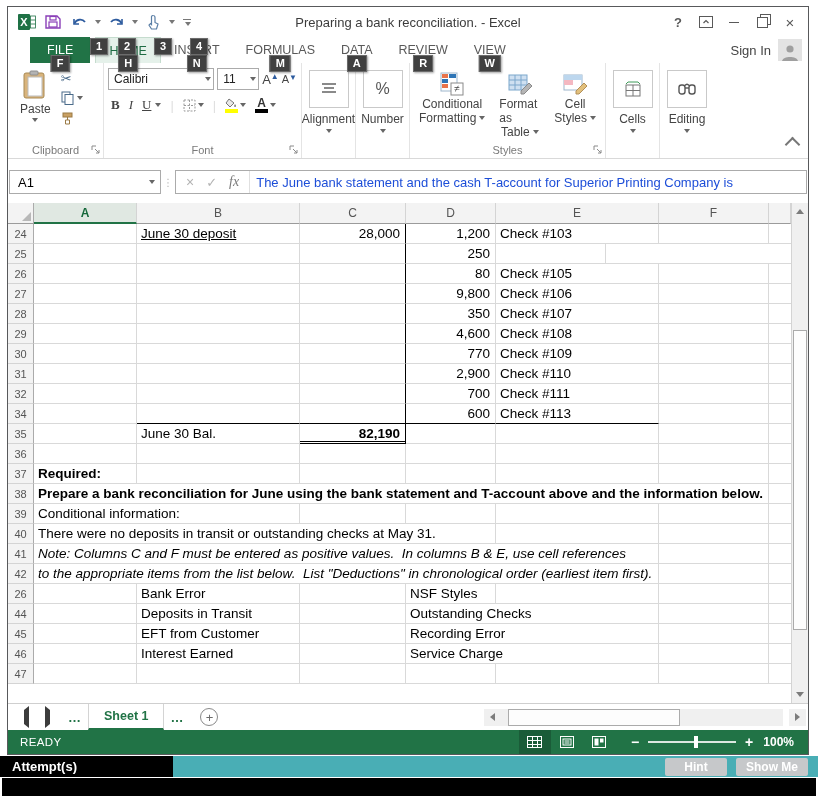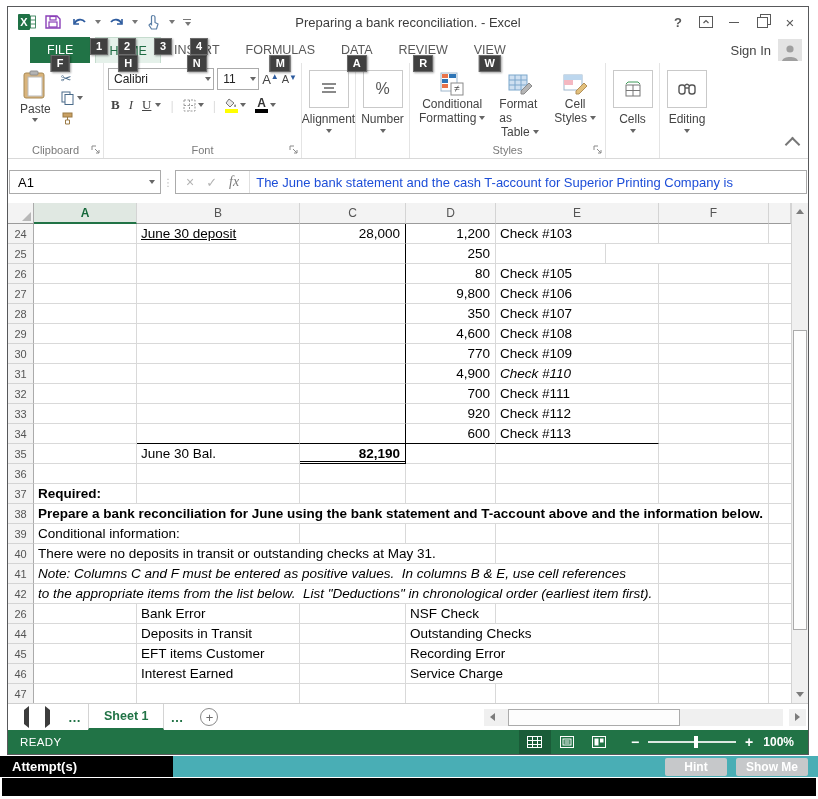--- a/index.html
+++ b/index.html
@@ -534,42 +534,32 @@
             <div class="cell num" style="width: 90px;">770</div>
             <div class="cell" style="width: 163px;">Check #109</div>
             <div class="cell" style="width: 110px;"></div>
             <div class="cell fill"></div>
           </div>
           <div class="row">
             <div class="rowhead">31</div>
             <div class="cell" style="width: 103px;"></div>
             <div class="cell" style="width: 163px;"></div>
             <div class="cell br-black" style="width: 106px;"></div>
-            <div class="cell num" style="width: 90px;">4,900</div>
-            <div class="cell" style="width: 163px; font-style: italic;">Check #110</div>
+            <div class="cell num" style="width: 90px;">2,900</div>
+            <div class="cell" style="width: 163px;">Check #110</div>
             <div class="cell" style="width: 110px;"></div>
             <div class="cell fill"></div>
           </div>
           <div class="row">
             <div class="rowhead">32</div>
             <div class="cell" style="width: 103px;"></div>
             <div class="cell" style="width: 163px;"></div>
             <div class="cell br-black" style="width: 106px;"></div>
             <div class="cell num" style="width: 90px;">700</div>
             <div class="cell" style="width: 163px;">Check #111</div>
-            <div class="cell" style="width: 110px;"></div>
-            <div class="cell fill"></div>
-          </div>
-          <div class="row">
-            <div class="rowhead">33</div>
-            <div class="cell" style="width: 103px;"></div>
-            <div class="cell" style="width: 163px;"></div>
-            <div class="cell br-black" style="width: 106px;"></div>
-            <div class="cell num" style="width: 90px;">920</div>
-            <div class="cell" style="width: 163px;">Check #112</div>
             <div class="cell" style="width: 110px;"></div>
             <div class="cell fill"></div>
           </div>
           <div class="row">
             <div class="rowhead">34</div>
             <div class="cell" style="width: 103px;"></div>
             <div class="cell bb-black" style="width: 163px;"></div>
             <div class="cell br-black bb-black" style="width: 106px;"></div>
             <div class="cell bb-black num" style="width: 90px;">600</div>
             <div class="cell bb-black" style="width: 163px;">Check #113</div>
@@ -666,41 +656,41 @@
             <div class="cell" style="width: 90px;"></div>
             <div class="cell" style="width: 163px;"></div>
             <div class="cell" style="width: 110px;"></div>
             <div class="cell fill"></div>
           </div>
           <div class="row">
             <div class="rowhead">26</div>
             <div class="cell" style="width: 103px;"></div>
             <div class="cell" style="width: 163px;">Bank Error</div>
             <div class="cell" style="width: 106px;"></div>
-            <div class="cell" style="width: 90px;">NSF Check</div>
+            <div class="cell" style="width: 90px;">NSF Styles</div>
             <div class="cell" style="width: 163px;"></div>
             <div class="cell" style="width: 110px;"></div>
             <div class="cell fill"></div>
           </div>
           <div class="row">
             <div class="rowhead">44</div>
             <div class="cell" style="width: 103px;"></div>
             <div class="cell" style="width: 163px;">Deposits in Transit</div>
             <div class="cell" style="width: 106px;"></div>
             <div class="cell spillhost" style="width: 90px;">
               <span class="spill">Outstanding Checks</span>
             </div>
             <div class="cell" style="width: 163px;"></div>
             <div class="cell" style="width: 110px;"></div>
             <div class="cell fill"></div>
           </div>
           <div class="row">
             <div class="rowhead">45</div>
             <div class="cell" style="width: 103px;"></div>
-            <div class="cell" style="width: 163px;">EFT items Customer</div>
+            <div class="cell" style="width: 163px;">EFT from Customer</div>
             <div class="cell" style="width: 106px;"></div>
             <div class="cell spillhost" style="width: 90px;">
               <span class="spill">Recording Error</span>
             </div>
             <div class="cell" style="width: 163px;"></div>
             <div class="cell" style="width: 110px;"></div>
             <div class="cell fill"></div>
           </div>
           <div class="row">
             <div class="rowhead">46</div>

